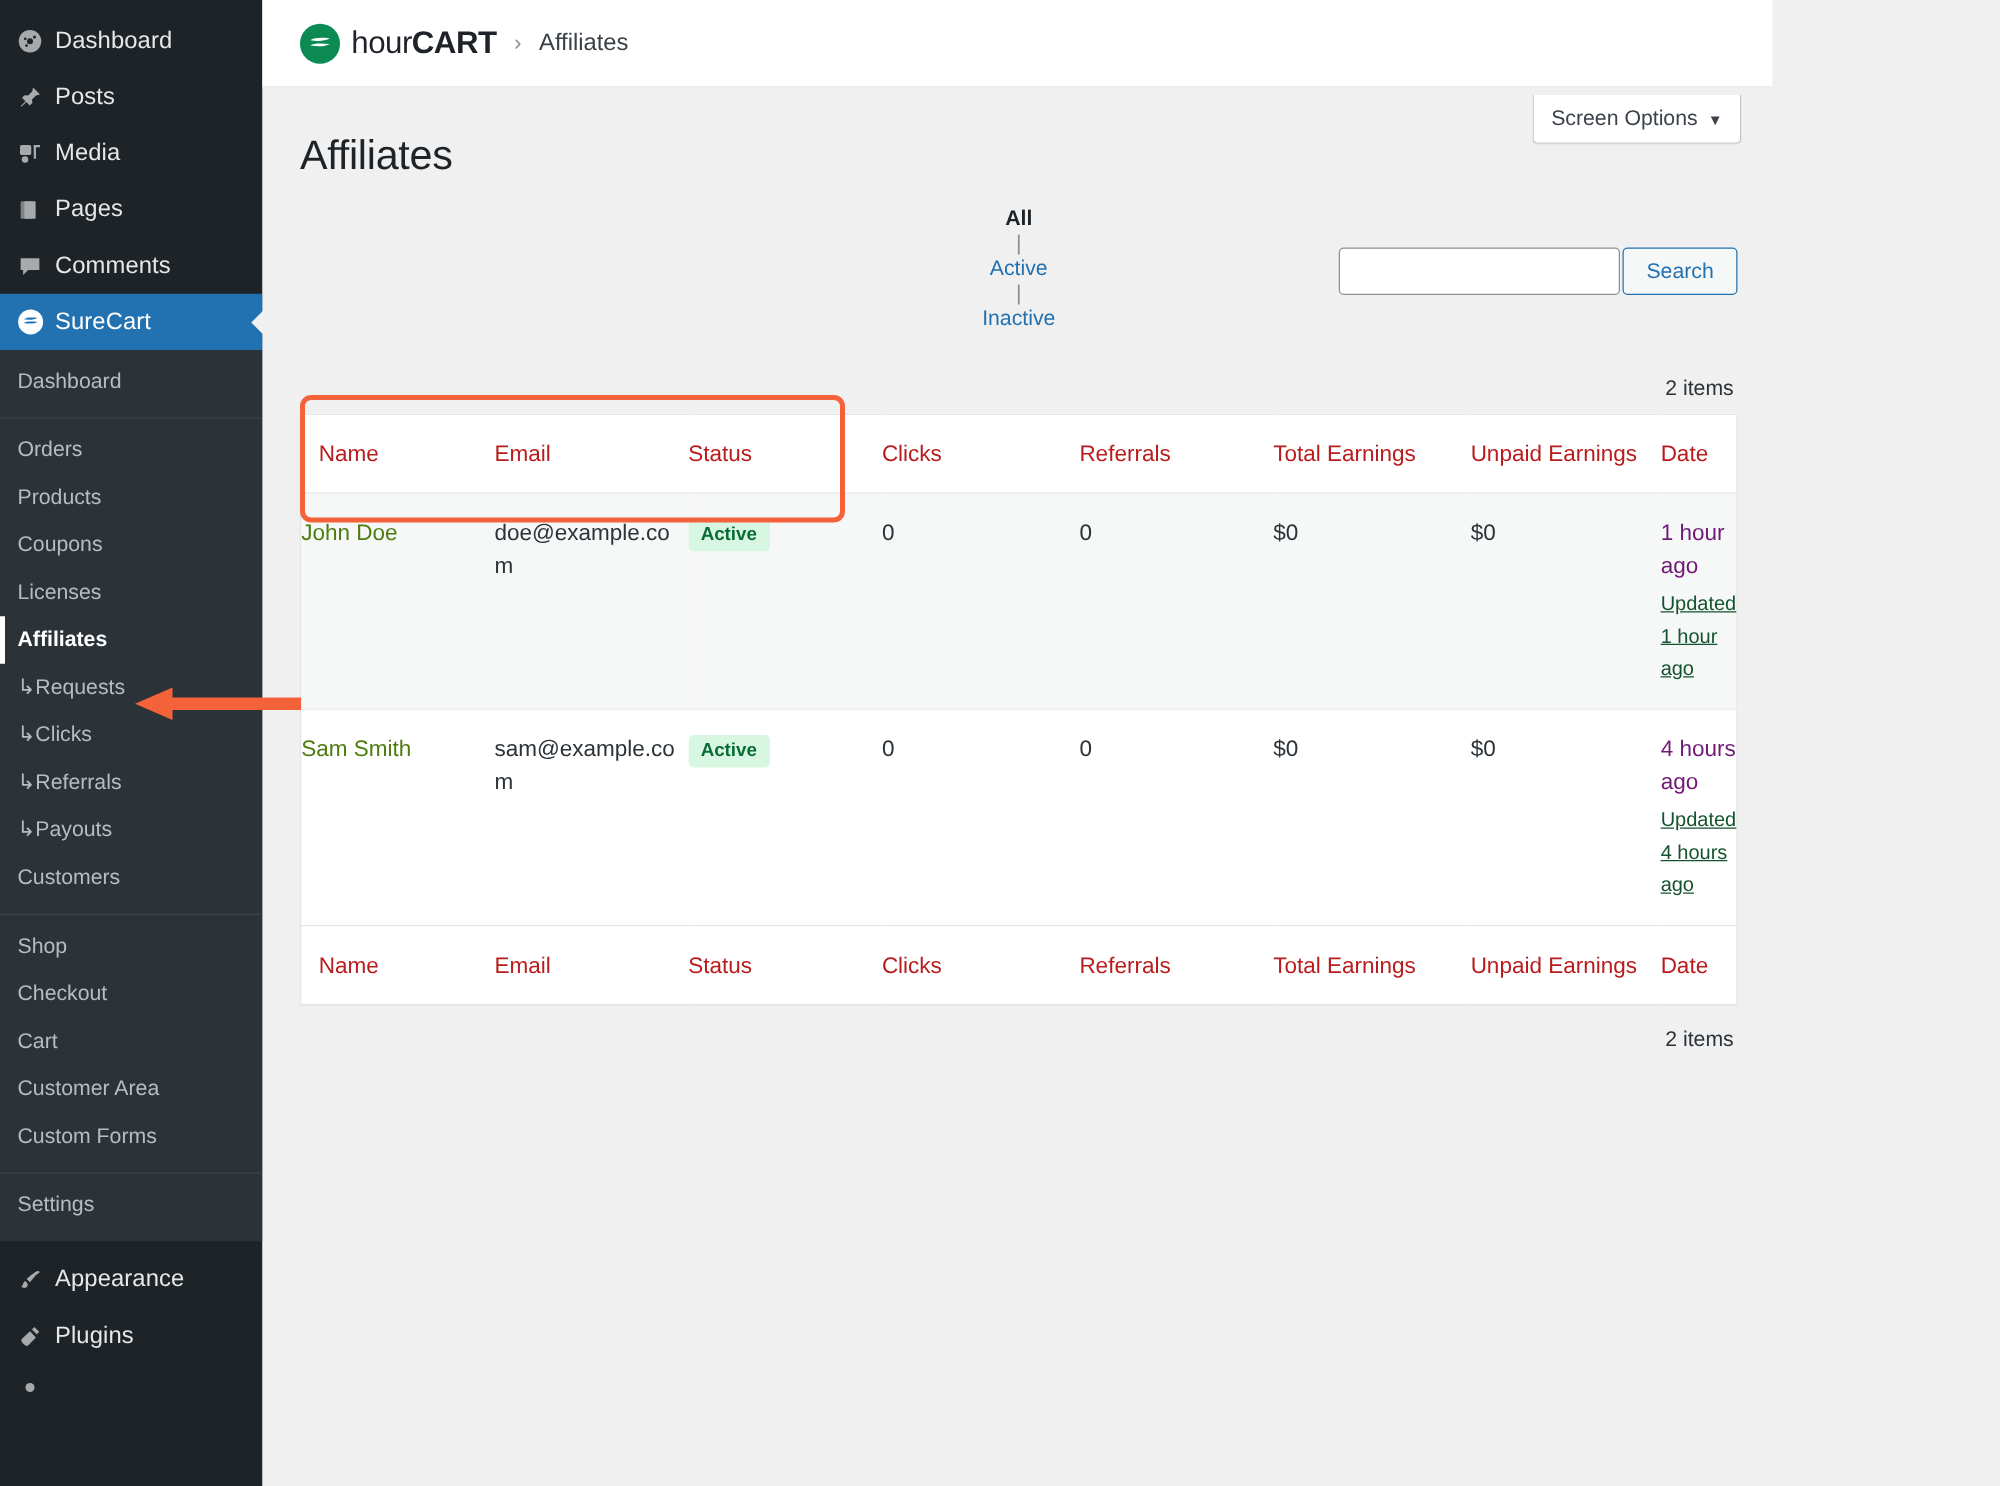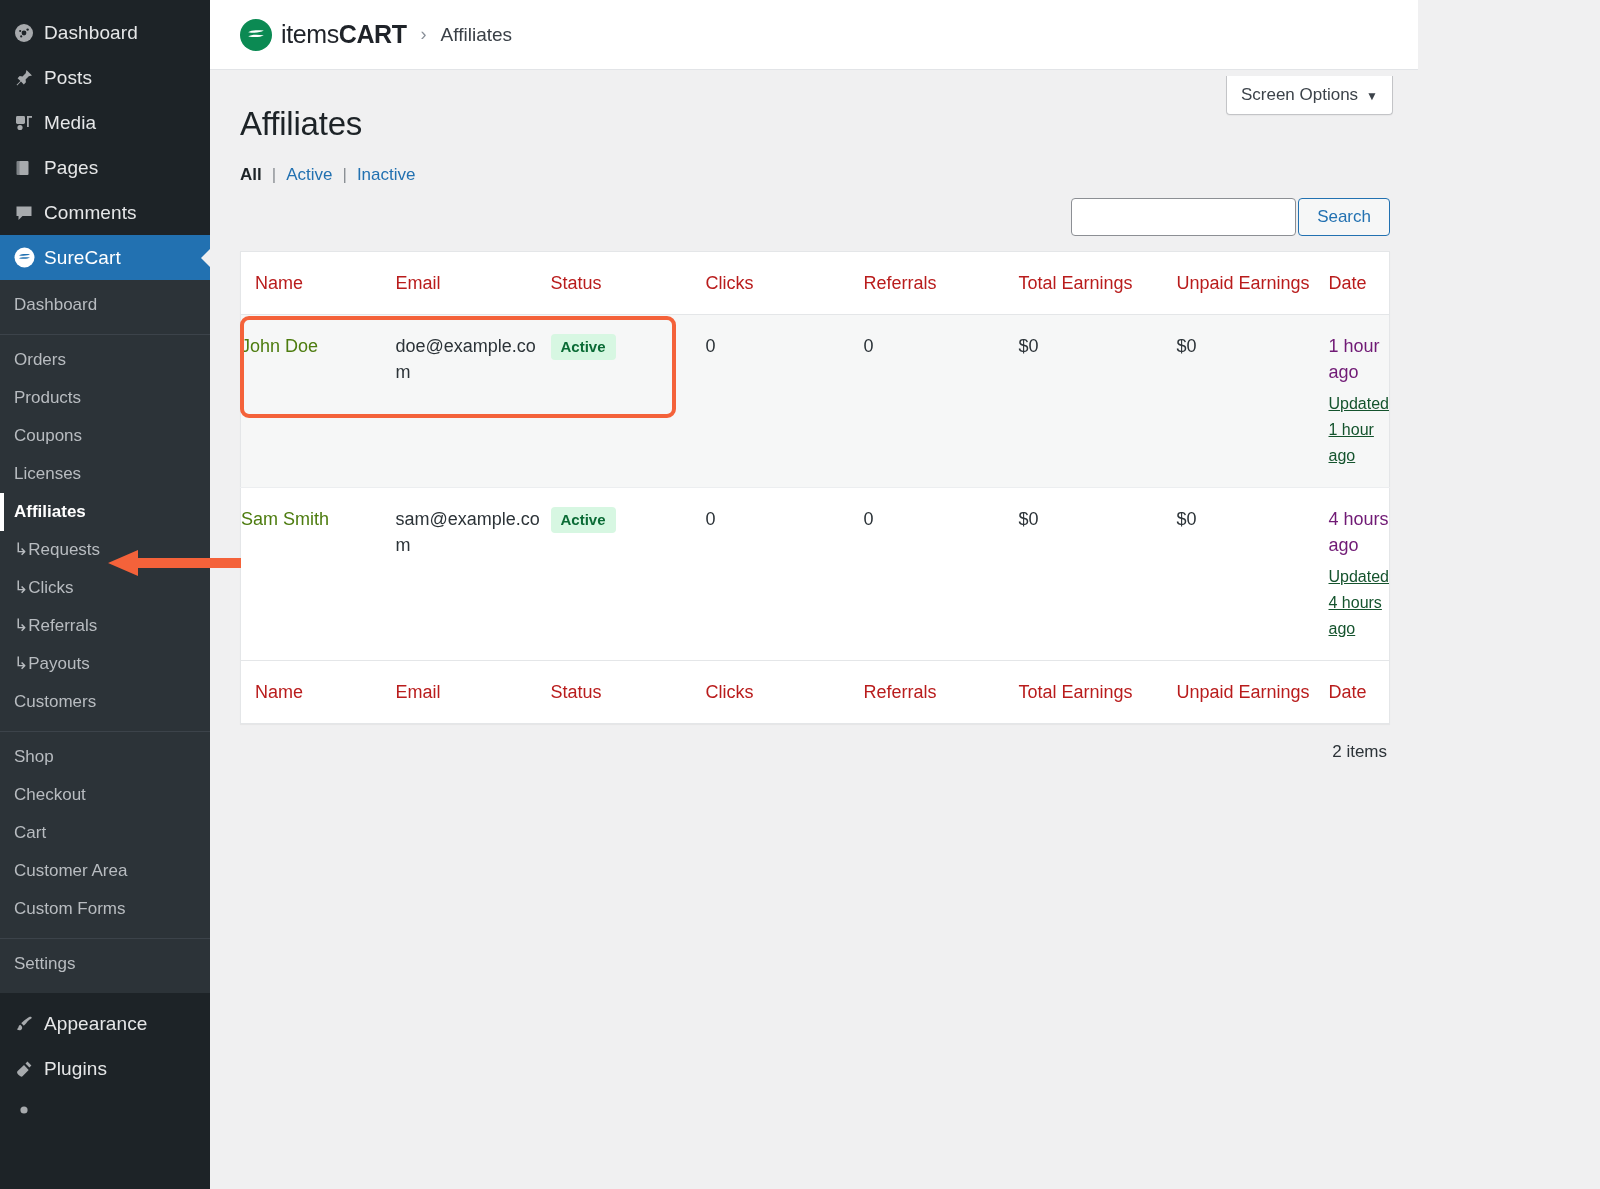--- a/index.html
+++ b/index.html
@@ -98,21 +98,21 @@
 
   .content { padding: 0 28px 0 30px; position: relative; }
 
   .page-title {
     font-size: 33px; font-weight: 400; color: #1d2327;
     padding-top: 35px; letter-spacing: -.2px;
   }
 
   .subsubsub {
     margin-top: 22px; font-size: 17px; color: #3c434a;
-    display: flex; align-items: center; gap: 0;
+    display: flex; align-items: center; gap: 0; flex-direction: column;
   }
   .subsubsub a { color: #2271b1; text-decoration: none; cursor: pointer; }
   .subsubsub .cur { color: #1d2327; font-weight: 700; }
   .subsubsub .pipe { color: #8a8f94; margin: 0 10px; }
 
   .searchbox {
     position: absolute; right: 28px; top: 128px;
     display: flex; align-items: stretch; gap: 2px;
   }
   .search-input {
@@ -333,21 +333,21 @@
 
   <div class="main">
 
     <div class="topbar">
       <span class="sc-logo-mark">
         <svg width="20" height="20" viewBox="0 0 20 20">
           <path d="M2.2 7.2c3-2.1 9-2.3 15.6-1.6-3.5 2.2-9.5 2.6-15.6 1.6z" fill="#ffffff"></path>
           <path d="M2.2 11.4c3-2.1 9-1.9 15.6-1.2-3.5 2.2-9.5 2.2-15.6 1.2z" fill="#ffffff"></path>
         </svg>
       </span>
-      <span class="sc-wordmark"><span class="w-sure">items</span><span class="w-cart">CART</span></span>
+      <span class="sc-wordmark"><span class="w-sure">hour</span><span class="w-cart">CART</span></span>
       <span class="bc-sep">›</span>
       <span class="bc-current">Affiliates</span>
     </div>
 
     <div class="screen-options">
       <span>Screen Options</span><span class="caret">▼</span>
     </div>
 
     <div class="content">
 

